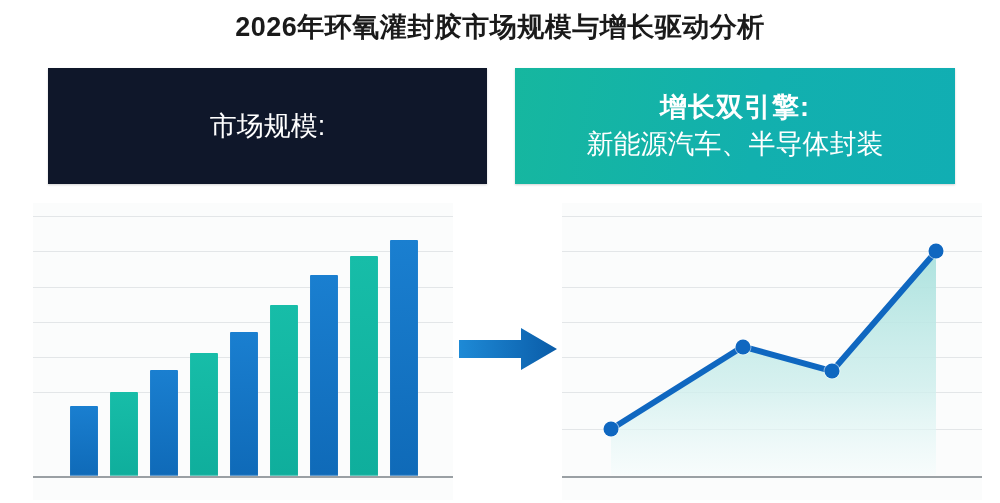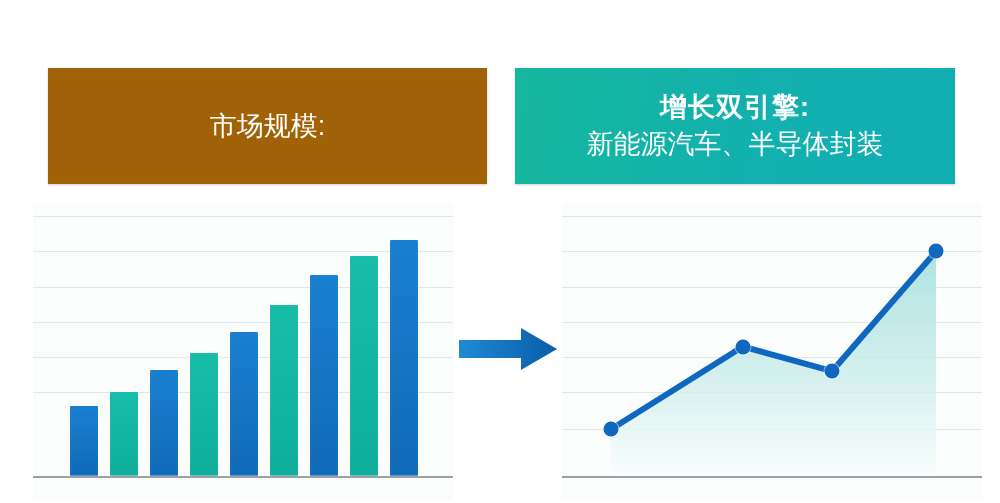--- a/index.html
+++ b/index.html
@@ -26,21 +26,21 @@
   .card{
     position:absolute;top:68px;height:116px;
     box-sizing:border-box;
     display:flex;flex-direction:column;
     align-items:center;justify-content:center;
     color:#ffffff;
     box-shadow:0 1px 2px rgba(0,0,0,0.18);
   }
   .card-blue{
     left:48px;width:439px;
-    background:#a16207;
+    background:#0f172a;
   }
   .card-teal{
     left:515px;width:440px;
     background:linear-gradient(100deg,#16b79f 0%,#12b0ae 55%,#11aeb3 100%);
   }
   .card-line1{
     font-size:27px;line-height:36px;white-space:nowrap;
   }
   .card-blue .card-line1{font-weight:400;}
   .card-teal .card-line1{font-weight:bold;letter-spacing:1px;}
@@ -92,20 +92,21 @@
   
   .arrow{
     position:absolute;left:459px;top:327px;width:98px;height:44px;
   }
 </style>
 </head>
 <body>
 
 <div id="root">
 
+  <div class="title">2026年环氧灌封胶市场规模与增长驱动分析</div>
 
   <div class="card card-blue">
     <div class="card-line1">市场规模:</div>
   </div>
 
   <div class="card card-teal">
     <div class="card-line1">增长双引擎:</div>
     <div class="card-line2">新能源汽车、半导体封装</div>
   </div>
 

